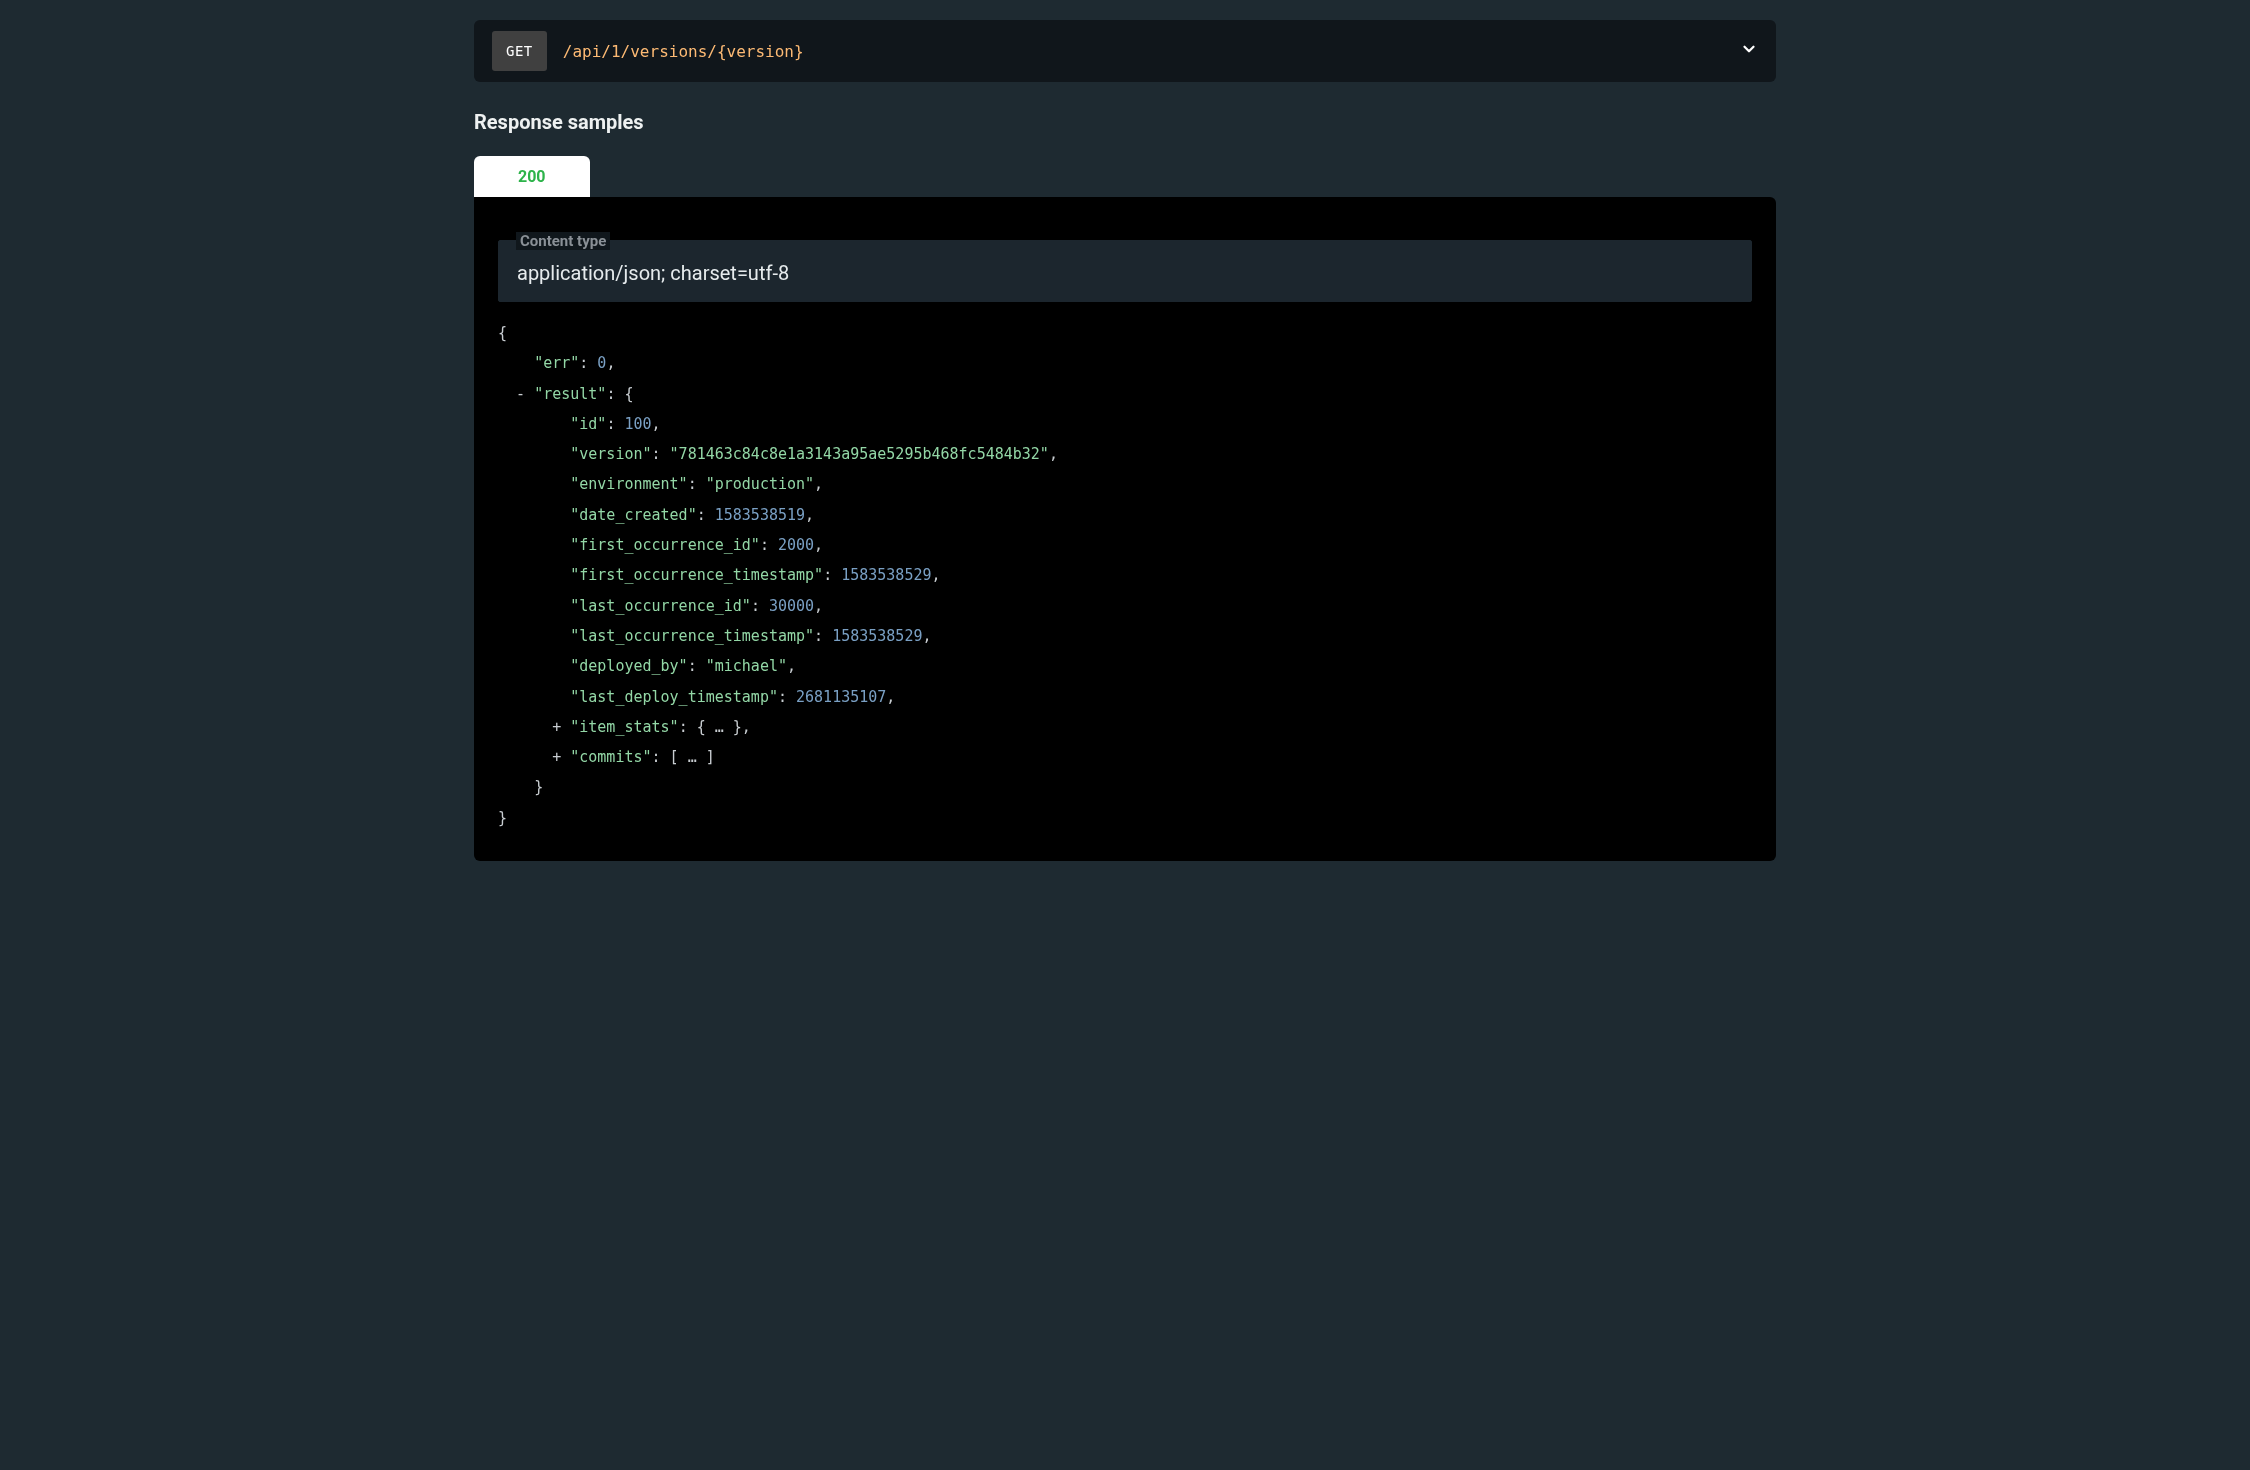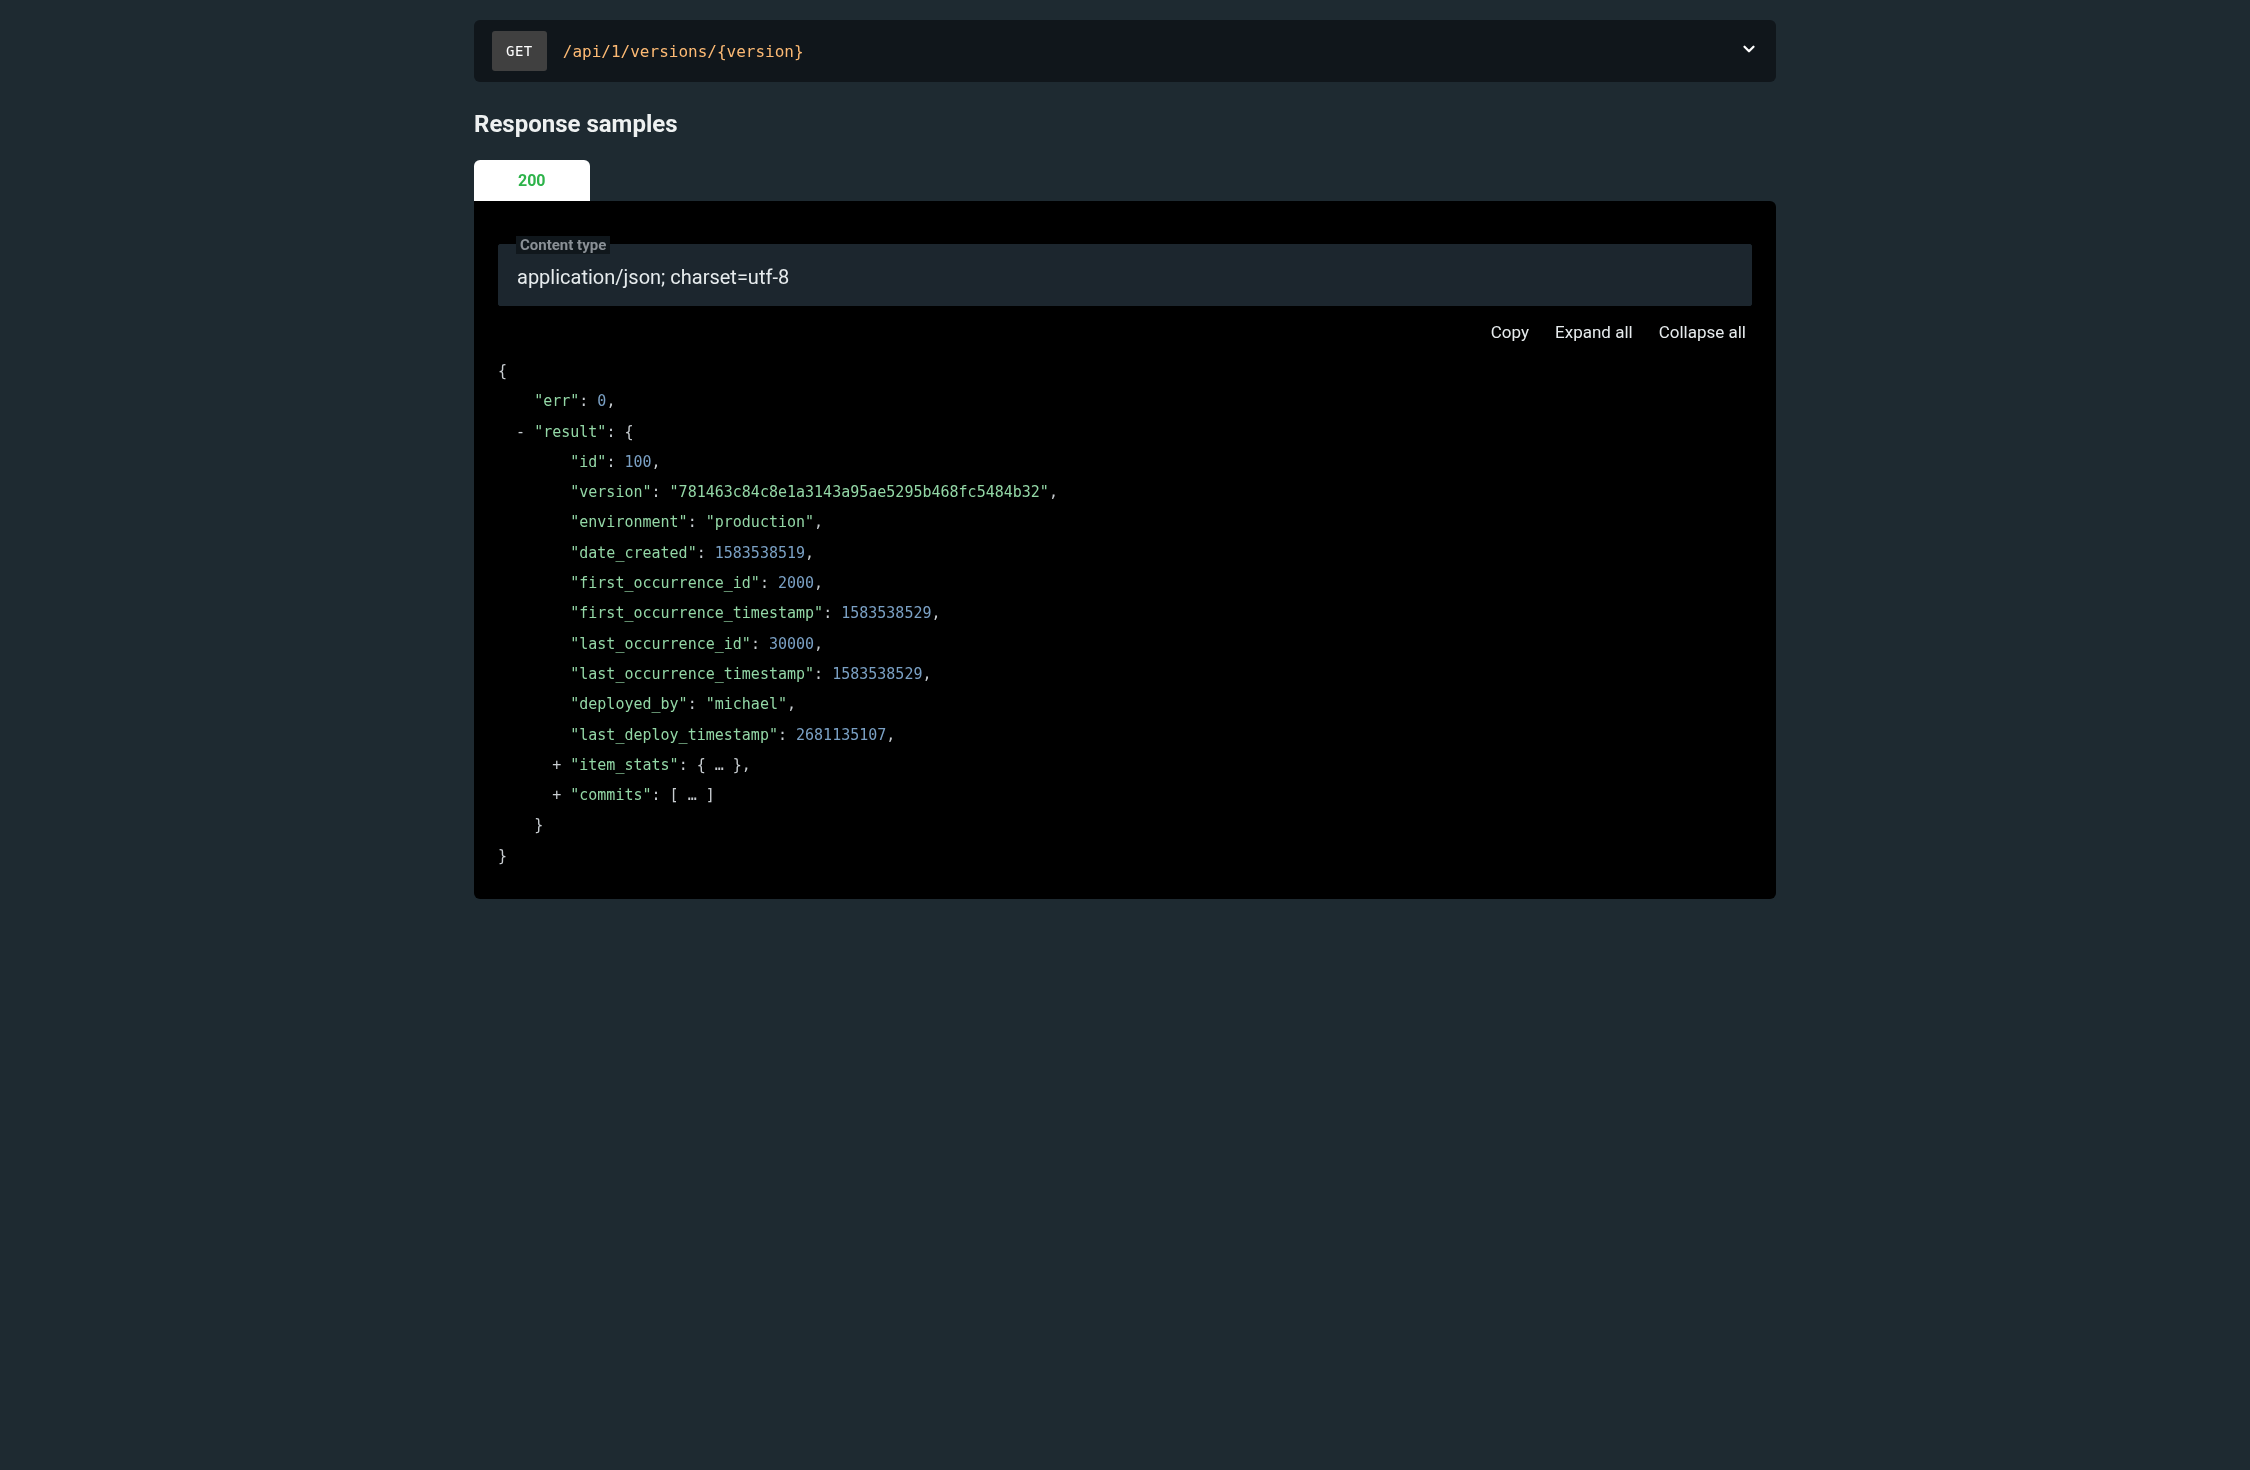--- a/index.html
+++ b/index.html
@@ -33,21 +33,21 @@
     border-radius: 3px;
     font-family: ui-monospace, "SFMono-Regular", Menlo, Consolas, monospace;
   }
   .endpoint-path {
     font-family: ui-monospace, "SFMono-Regular", Menlo, Consolas, monospace;
     color: #fdba74;
     font-size: 16px;
     flex: 1;
   }
   .section-title {
-    font-size: 24px;
+    font-size: 20px;
     font-weight: 700;
     color: #eef1f1;
     margin-bottom: 22px;
   }
   .tab {
     display: inline-block;
     background: #fff;
     color: #2db34a;
     font-weight: 700;
     font-size: 16px;
@@ -127,25 +127,20 @@
     <span class="tab">200</span>
   </div>
 
   <div class="sample-panel">
 
     <div>
       <span class="content-type-label">Content type</span>
       <div class="content-type-box">application/json; charset=utf-8</div>
     </div>
 
-    <div class="actions-row">
-      <span>Copy</span>
-      <span>Expand all</span>
-      <span>Collapse all</span>
-    </div>
 
     <div class="json-code"><span class="punct">{</span>
     <span class="key">"err"</span><span class="punct">: </span><span class="num">0</span><span class="punct">,</span>
   <span class="toggle">-</span> <span class="key">"result"</span><span class="punct">: </span><span class="punct">{</span>
         <span class="key">"id"</span><span class="punct">: </span><span class="num">100</span><span class="punct">,</span>
         <span class="key">"version"</span><span class="punct">: </span><span class="str">"781463c84c8e1a3143a95ae5295b468fc5484b32"</span><span class="punct">,</span>
         <span class="key">"environment"</span><span class="punct">: </span><span class="str">"production"</span><span class="punct">,</span>
         <span class="key">"date_created"</span><span class="punct">: </span><span class="num">1583538519</span><span class="punct">,</span>
         <span class="key">"first_occurrence_id"</span><span class="punct">: </span><span class="num">2000</span><span class="punct">,</span>
         <span class="key">"first_occurrence_timestamp"</span><span class="punct">: </span><span class="num">1583538529</span><span class="punct">,</span>

